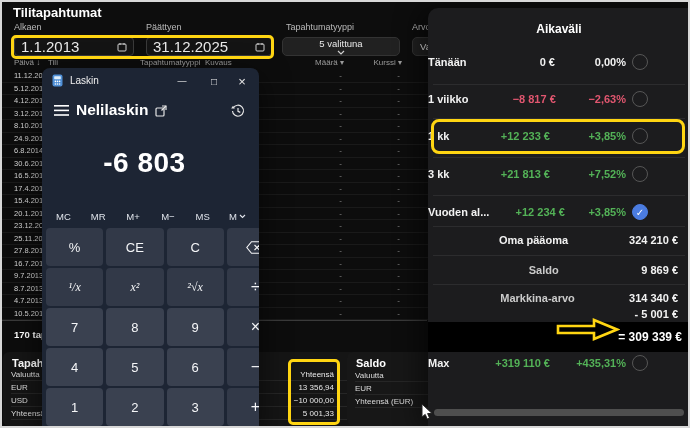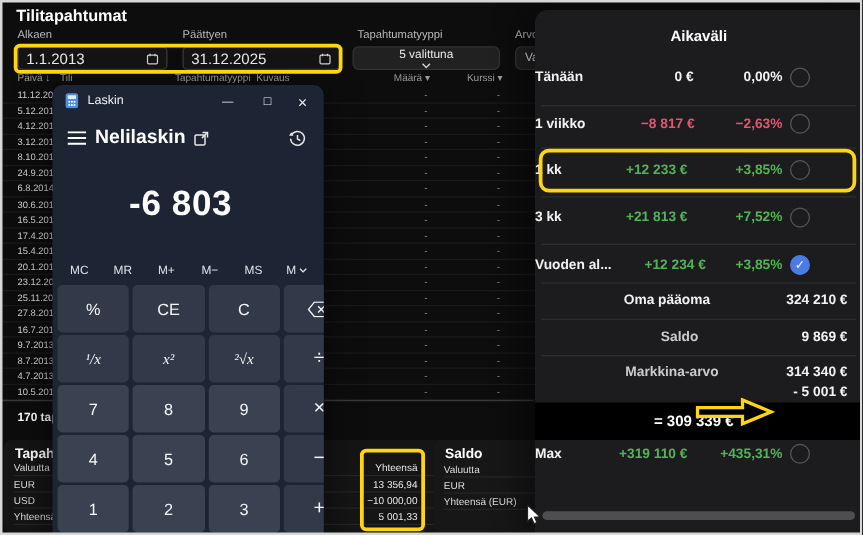--- a/index.html
+++ b/index.html
@@ -5,21 +5,21 @@
   * { margin:0; padding:0; box-sizing:border-box; }
   body { background:#2a2a2a; font-family:"Liberation Sans","DejaVu Sans",sans-serif; }
   .screen { position:relative; width:690px; height:428px; background:#0d0d0d; overflow:hidden;
             color:#eee; }
   .abs { position:absolute; }
 
   
   .page-title { left:13px; top:5px; font-size:13px; font-weight:bold; color:#fff; }
   .flabel { top:22px; font-size:9px; color:#b9b9b9; }
   .date-input { top:37px; height:19px; background:#141414; border:1px solid #3a3a3a; border-radius:4px;
-                display:flex; align-items:center; justify-content:space-between; padding:0 6px; font-size:12px; color:#e9e9e9; }
+                display:flex; align-items:center; justify-content:space-between; padding:0 6px; font-size:15px; color:#e9e9e9; }
   .dropdown { top:37px; height:19px; background:#212121; border:1px solid #333; border-radius:5px;
               display:flex; align-items:center; justify-content:space-between; padding:0 7px; font-size:9.5px; color:#e9e9e9; }
 
   
   .thead { top:58px; font-size:8px; color:#9b9b9b; }
   .trows { left:0; top:70px; width:428px; }
   .trow { position:relative; height:12.5px; border-bottom:1px solid #1a1a1a; }
   .trow .d { position:absolute; left:14px; top:1px; font-size:7.5px; color:#d6d6d6; }
   .trow .m { position:absolute; right:86px; top:1px; font-size:8px; color:#8a8a8a; }
   .trow .k { position:absolute; right:28px; top:1px; font-size:8px; color:#8a8a8a; }
@@ -67,21 +67,21 @@
   .rp-row .pct { width:72px; text-align:right; }
   .rp-row .radio { width:16px; height:16px; border:1.5px solid #565656; border-radius:50%; margin-left:6px; flex:0 0 auto; }
   .rp-row .radio.checked { background:#4b7ce1; border-color:#4b7ce1; display:flex; align-items:center; justify-content:center;
                            color:#fff; font-size:10px; font-weight:bold; }
   .rp-full { position:absolute; left:0; width:262px; height:26px; display:flex; align-items:center;
              padding:0 12px 0 10px; font-size:11px; font-weight:600; color:#f2f2f2; }
   .rp-full .lbl { flex:1; white-space:nowrap;text-align:center; }
   .rp-full .lbl.sub { padding-left:8px; color:#cbcbcb; }
   .rp-sep { position:absolute; left:5px; width:252px; height:1px; background:#2c2c2e; }
   .rp-band { position:absolute; left:0; top:314px; width:262px; height:30px; background:#000;
-             display:flex; align-items:center; justify-content:center; padding-right:8px;
+             display:flex; align-items:center; justify-content:flex-end; padding-right:8px;
              font-size:12px; font-weight:bold; color:#fff; }
   .rp-scrollbar { position:absolute; left:6px; top:401px; width:250px; height:7px; background:#4e4e4e; border-radius:4px; }
 
   .pos { color:#53b257 !important; }
   .neg { color:#e0566f !important; }
 
   
   .anno { border:3px solid #ffd512; border-radius:5px; z-index:25; pointer-events:none; }
   .frame { left:0; top:0; width:690px; height:428px; border:2px solid #d8d8d8; z-index:30; pointer-events:none; }
   .cursor { z-index:40; pointer-events:none; }

